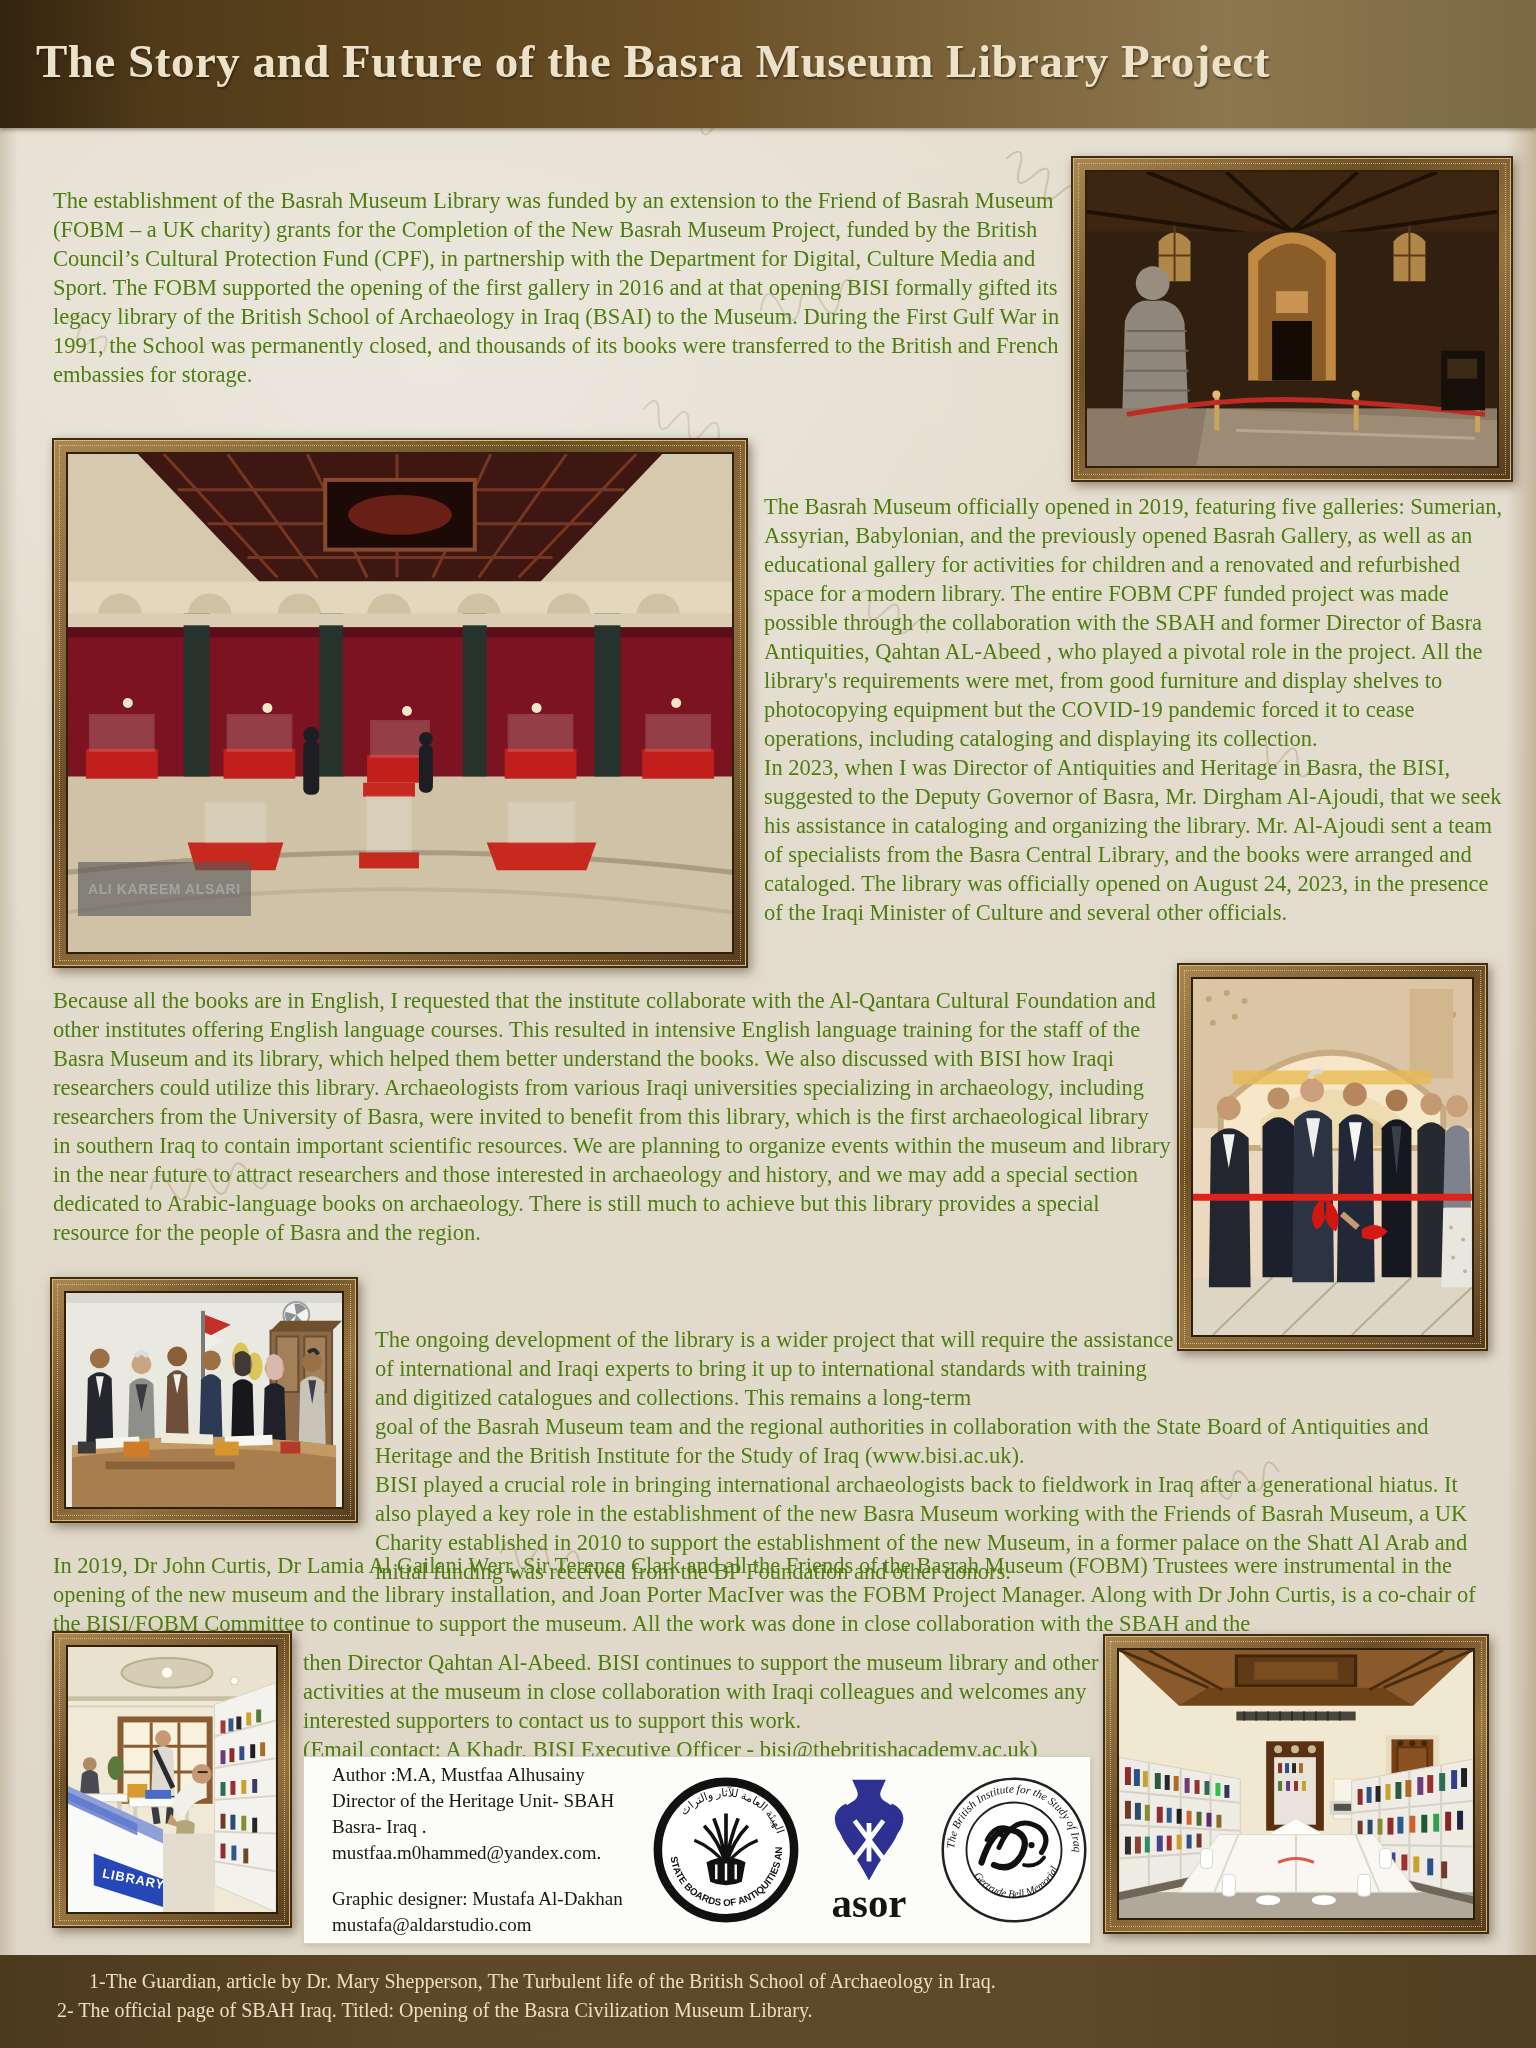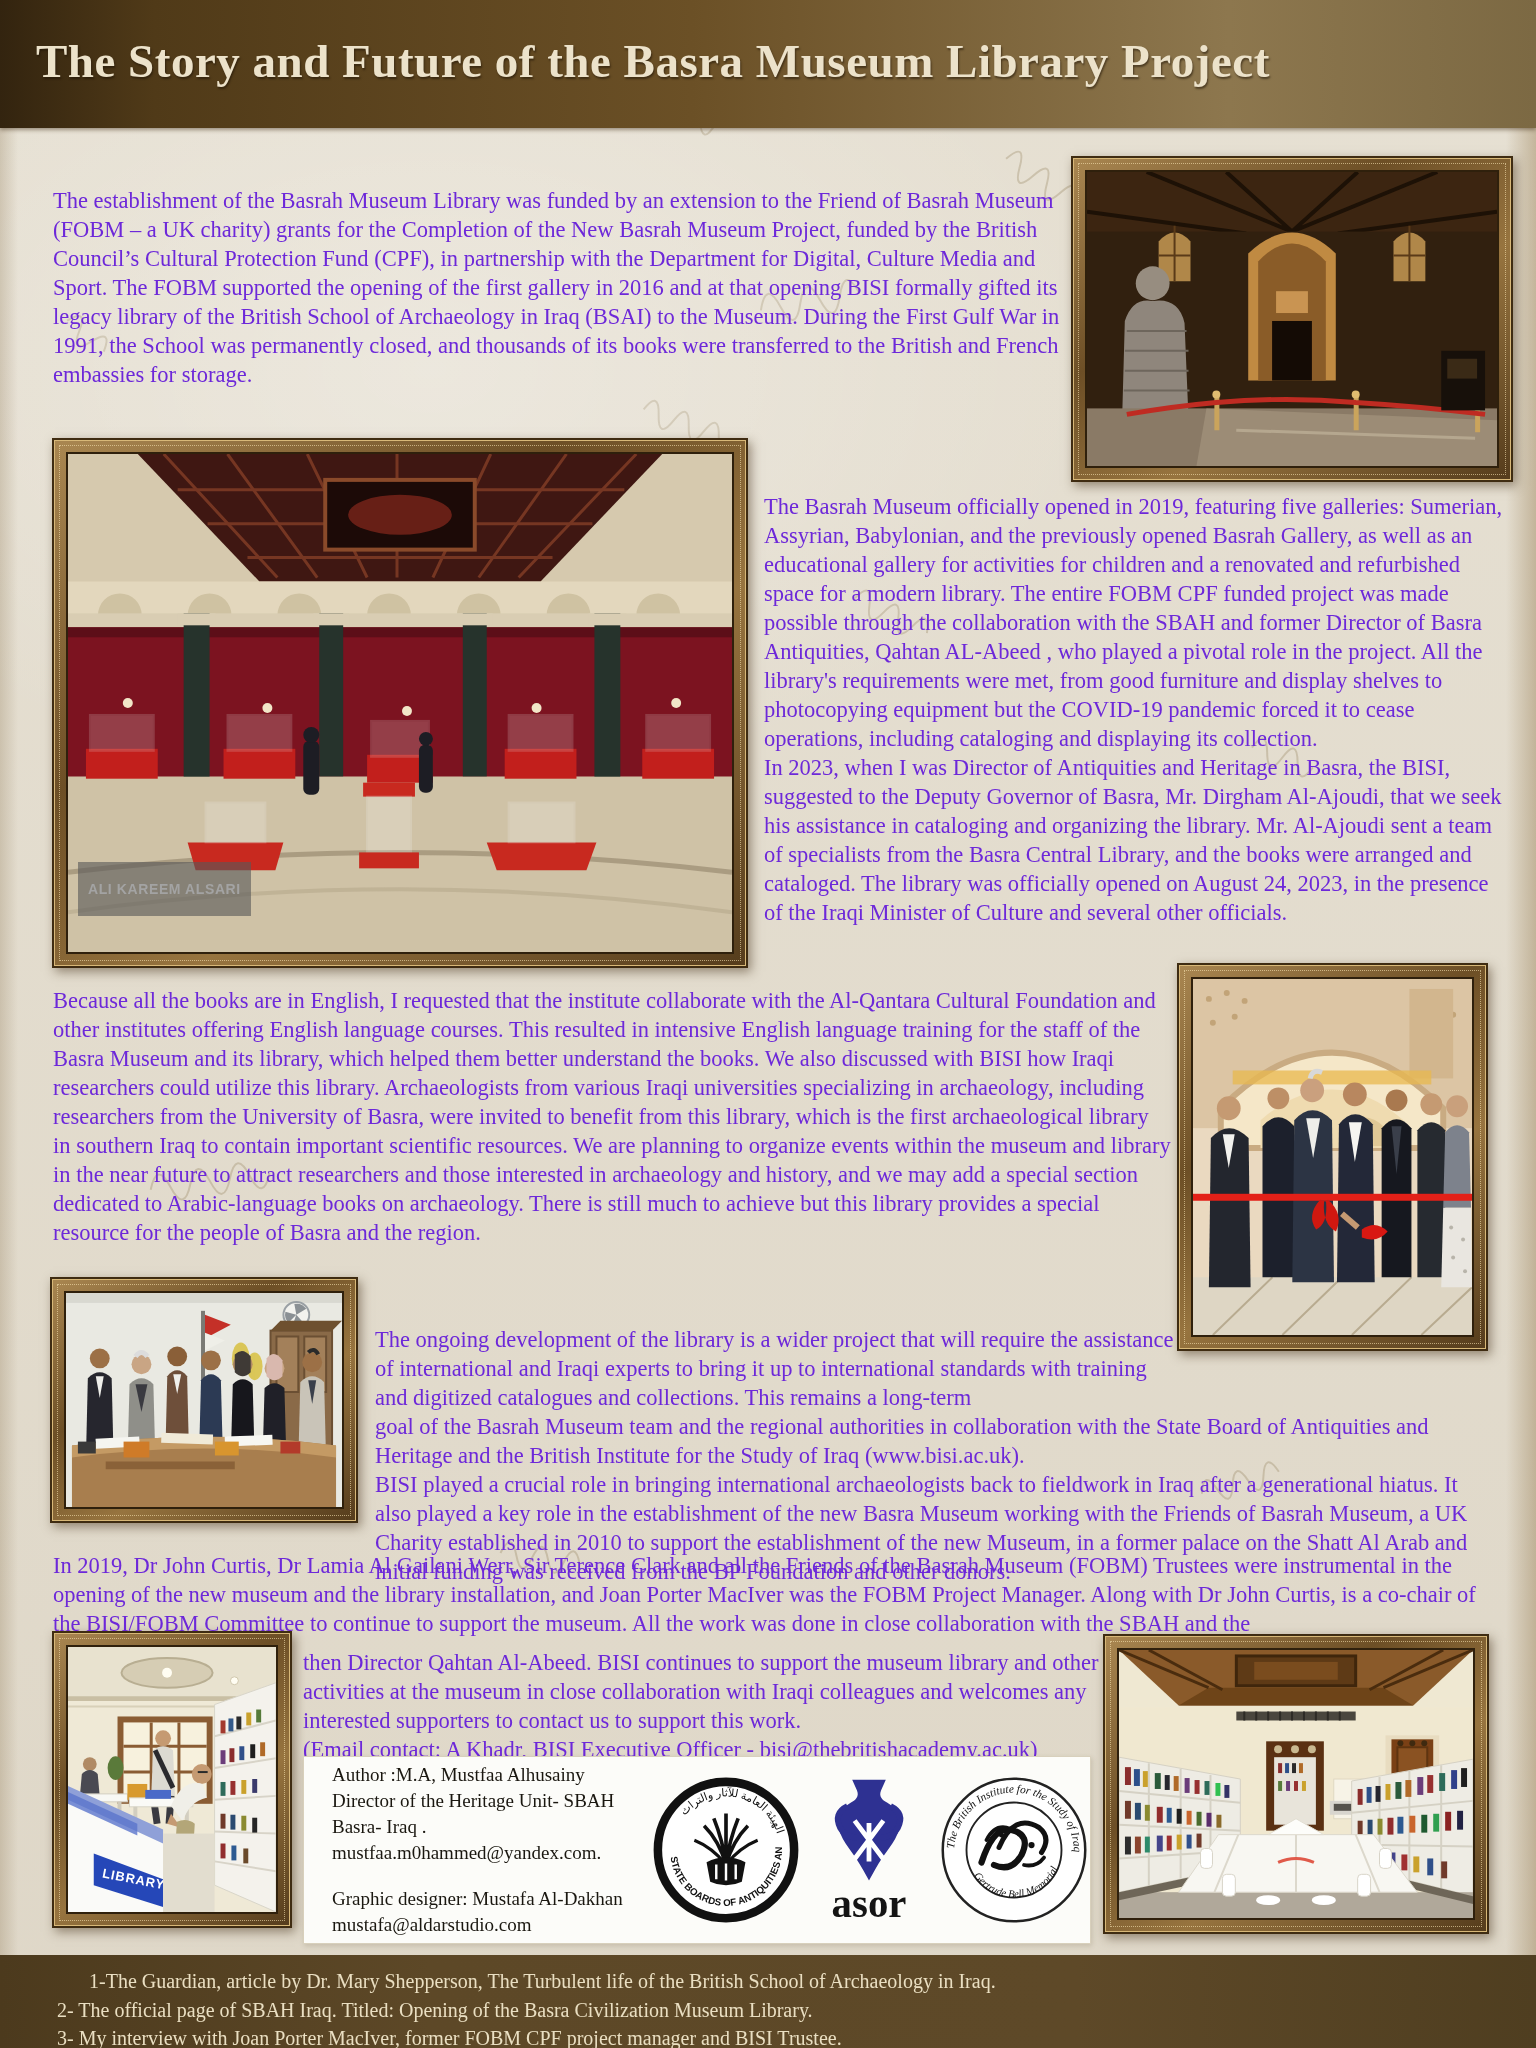--- a/index.html
+++ b/index.html
@@ -17,21 +17,21 @@
         background:linear-gradient(90deg,#33240f 0%,#503a18 10%,#6b5026 45%,#8d774e 80%,#7c6943 100%);
         box-shadow:0 2px 4px rgba(60,40,15,.45);}
   .title{position:absolute;left:36px;top:38px;margin:0;
         font:bold 47px/1 "Liberation Serif",serif;color:#ece2ca;letter-spacing:.5px;
         text-shadow:1px 2px 2px rgba(30,18,5,.55);}
 
   .footband{position:absolute;left:0;top:1955px;width:1536px;height:93px;z-index:4;
         background:linear-gradient(90deg,#4c3a1d 0%,#5d4827 28%,#5e4928 70%,#4f3e20 100%);}
   .footnote{position:absolute;left:57px;margin:0;font:20px/1 "Liberation Serif",serif;color:#eadfc2;}
 
-  .p{position:absolute;margin:0;font:22.5px/29px "Liberation Serif",serif;color:#6d28d9;z-index:3;}
+  .p{position:absolute;margin:0;font:22.5px/29px "Liberation Serif",serif;color:#4d7c0f;z-index:3;}
   .p p{margin:0;}
 
   .photo{position:absolute;box-sizing:border-box;padding:12px;z-index:2;
         background:linear-gradient(145deg,#aa8751 0%,#6d4f26 35%,#97743f 62%,#553c1c 100%);
         border:2px solid #3f2c12;
         box-shadow:3px 4px 10px rgba(70,50,25,.5), inset 0 0 0 1px #d8b878;}
   .photo::after{content:"";position:absolute;inset:5px;border:1px dotted rgba(250,230,180,.6);pointer-events:none;}
   .photo-inner{position:relative;width:100%;height:100%;box-sizing:border-box;
         border:2px solid #2f200c;box-shadow:inset 0 0 0 2px #bb9a5c;overflow:hidden;background:#1a1a1a;}
   .photo-inner svg{display:block;width:100%;height:100%;}
@@ -655,16 +655,15 @@
             <rect x="104" y="226" width="13" height="22" rx="4"></rect>
             <rect x="240" y="226" width="13" height="22" rx="4"></rect>
           </g>
       </svg>
     </div>
   </figure>
 
   <div class="footband">
     <p class="footnote" style="top:16px;margin-left:32px;">1-The Guardian, article by Dr. Mary Shepperson, The Turbulent life of the British School of Archaeology in Iraq.</p>
     <p class="footnote" style="top:45px;">2- The official page of SBAH Iraq. Titled: Opening of the Basra Civilization Museum Library.</p>
-    <p class="footnote" style="top:73px;">3- My interview with Joan Porter MacIver, former FOBM CPF project manager and BISI Trustee.</p>
   </div>
 
 </div>
 
 </body></html>

